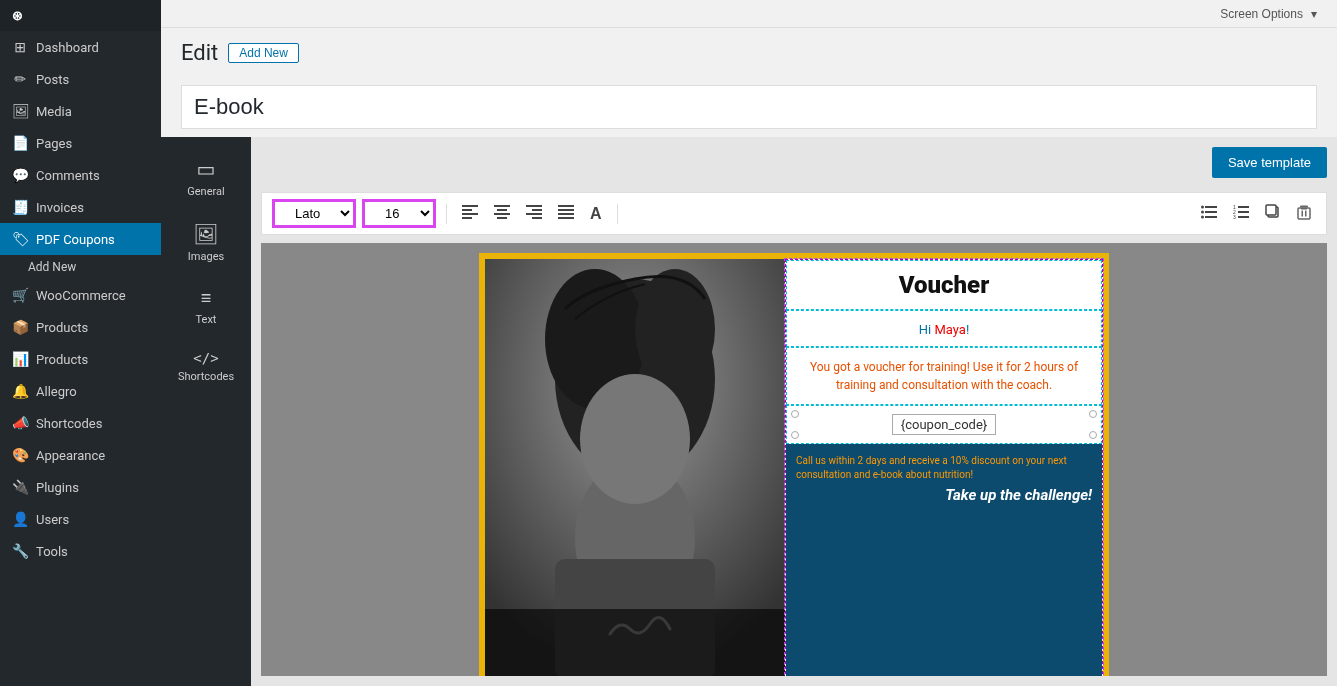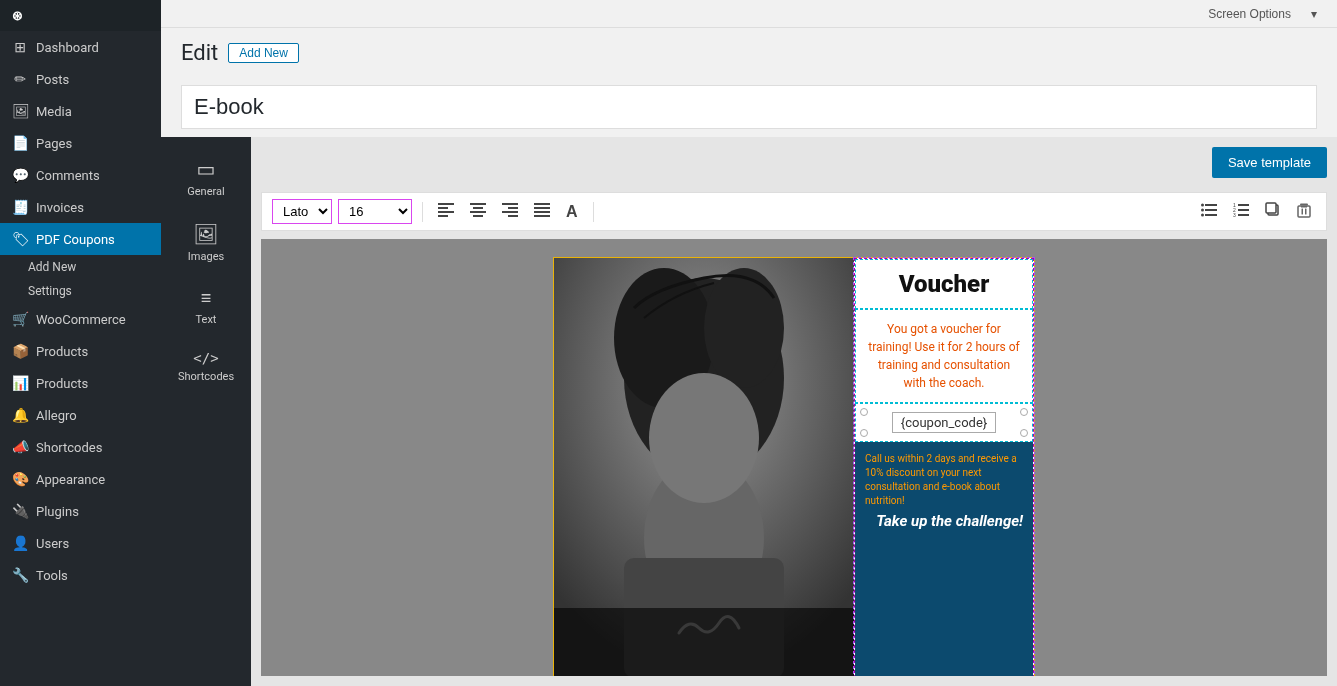--- a/index.html
+++ b/index.html
@@ -72,21 +72,21 @@
       min-height: 28px;
     }
     .screen-options-btn {
       background: none;
       border: none;
       color: #555;
       font-size: 12px;
       cursor: pointer;
       display: flex;
       align-items: center;
-      gap: 20px;
+      gap: 8px;
     }
 
     
     #edit-header {
       padding: 12px 20px 8px;
       display: flex;
       align-items: center;
       gap: 10px;
       background: #f1f1f1;
     }
@@ -166,22 +166,22 @@
       background: #fff;
       border: 1px solid #ddd;
       padding: 6px 10px;
       display: flex;
       align-items: center;
       gap: 6px;
       flex-shrink: 0;
       margin-bottom: 8px;
     }
     .toolbar-select {
-      border: 1px solid #d946ef;
-      padding: 3px 6px;
+      border: 3px solid #d946ef;
+      padding: 3px 16px;
       font-size: 13px;
       cursor: pointer;
       background: #fff;
     }
     .toolbar-btn {
       border: none;
       background: none;
       cursor: pointer;
       font-size: 14px;
       padding: 3px 5px;
@@ -215,26 +215,26 @@
     #canvas {
       background: #888;
       flex: 1;
       overflow: auto;
       display: flex;
       justify-content: center;
       align-items: flex-start;
     }
 
     .voucher-container {
-      width: 482px;
+      width: 630px;
       background: #fff;
       display: flex;
       position: relative;
-      border: 1px solid #eab308;
-      margin: 18px auto;
+      border: 6px solid #eab308;
+      margin: 10px auto;
     }
 
     .voucher-image-side {
       width: 300px;
       flex-shrink: 0;
       position: relative;
       overflow: hidden;
     }
 
     
@@ -379,21 +379,20 @@
   <div class="sidebar-item">
     <span class="icon">🧾</span>
     <span>Invoices</span>
   </div>
 
   <div class="sidebar-item active">
     <span class="icon">🏷</span>
     <span>PDF Coupons</span>
   </div>
   <a class="sidebar-sub-item">Add New</a>
-  <a class="sidebar-sub-item">Settings</a>
 
   <div class="sidebar-item">
     <span class="icon">🛒</span>
     <span>WooCommerce</span>
   </div>
   <div class="sidebar-item">
     <span class="icon">📦</span>
     <span>Products</span>
   </div>
   <div class="sidebar-item">
@@ -583,20 +582,25 @@
               </svg>
             </div>
           </div>
 
           <div class="voucher-content-side selected-outline">
 
             <div class="vc-title-block">
               <span class="vc-title">Voucher</span>
             </div>
 
+            <div class="vc-greeting-block">
+              <span class="vc-greeting">
+                Hi <span class="name">Maya</span>!
+              </span>
+            </div>
 
             <div class="vc-body-block">
               <p class="vc-body-text">You got a voucher for training! Use it for 2 hours of training and consultation with the coach.</p>
             </div>
 
 
             <div class="vc-code-block" style="position:relative;">
               <span class="vc-code">{coupon_code}</span>
               <div class="vc-code-handle tl"></div>
               <div class="vc-code-handle tr"></div>

